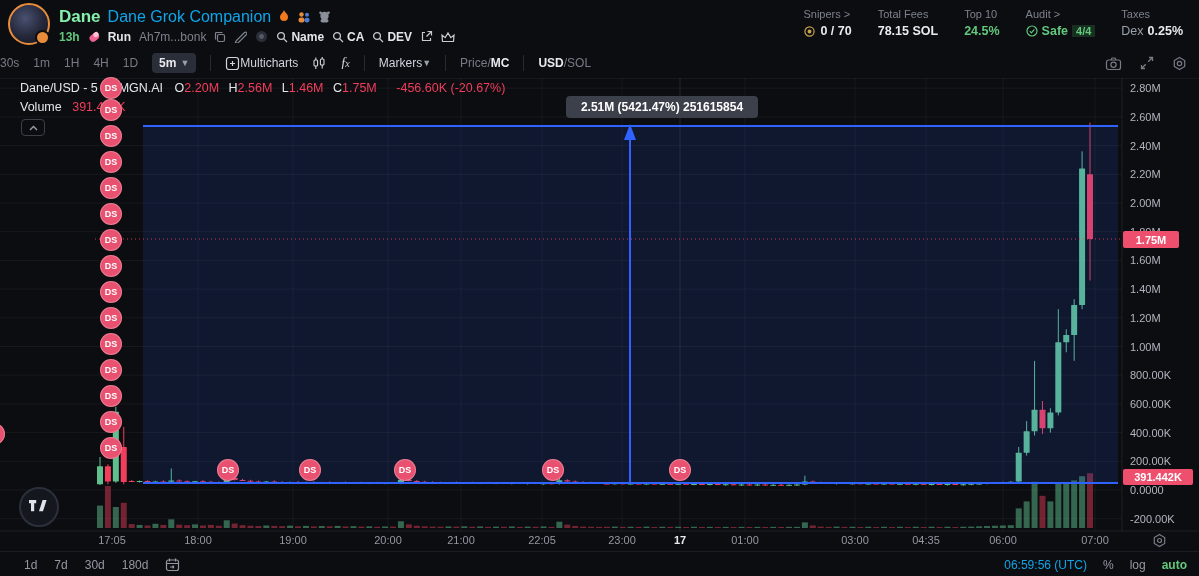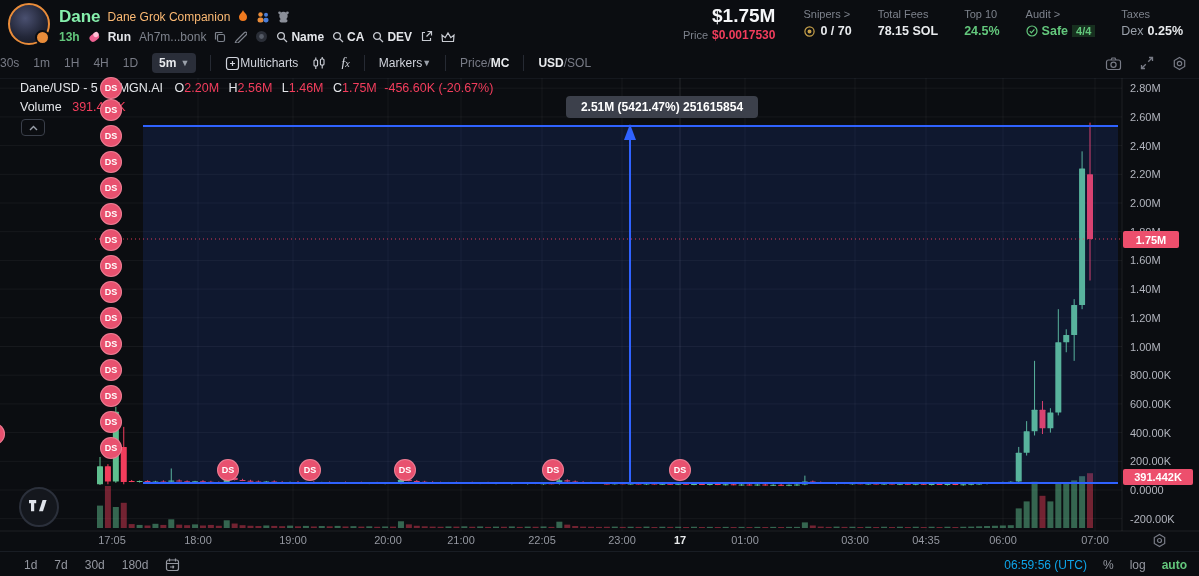--- a/index.html
+++ b/index.html
@@ -8,21 +8,21 @@
   svg{display:block}
   
   .header{position:absolute;top:0;left:0;width:1199px;height:48px;display:flex;justify-content:space-between}
   .h-left{display:flex;align-items:center;padding-left:8px;gap:9px}
   .avatar{width:38px;height:38px;border-radius:50%;border:2px solid #e98c3a;
           background:radial-gradient(circle at 40% 35%,#4a5070 0%,#232739 55%,#10121a 100%);position:relative}
   .av-dot{position:absolute;right:-2px;bottom:-2px;width:11px;height:11px;border-radius:50%;
           background:#e98c3a;border:2px solid #0b0d11}
   .h-row1{display:flex;align-items:center;gap:7px;margin-top:2px}
   .tname{font-size:17px;font-weight:bold;color:#86efac}
-  .tfull{font-size:12px;color:#fdba74}
+  .tfull{font-size:16px;color:#0ea5e9}
   .h-row2{display:flex;align-items:center;gap:8px;margin-top:3px;font-size:12px}
   .age{color:#63c77c;font-weight:bold}
   .run{color:#e4e6ea;font-weight:bold}
   .addr{color:#7d828c}
   .ic{display:inline-flex;align-items:center;line-height:0}
   .srch{display:inline-flex;align-items:center;gap:3px;color:#e4e6ea;font-weight:bold;cursor:pointer}
   .h-right{display:flex;align-items:flex-start;gap:26px;padding:6px 16px 0 0}
   .mcap{text-align:right;margin-right:2px}
   .mcap-v{font-size:19px;font-weight:bold;color:#f5f6f8;line-height:20px}
   .mcap-p{font-size:11px;color:#7d828c;margin-top:2px}
@@ -165,24 +165,20 @@
           </span>
         <span class="ic">
           <svg width="14" height="12" viewBox="0 0 14 12" fill="none" stroke="#c7cad1" stroke-width="1.2">
               <path d="M1.5 10.5 1 4l3.2 2.6L7 2l2.8 4.6L13 4l-.5 6.5z"></path>
             </svg>
           </span>
       </div>
     </div>
   </div>
   <div class="h-right">
-    <div class="mcap">
-      <div class="mcap-v">$1.75M</div>
-      <div class="mcap-p"><span>Price</span><b>$0.0017530</b></div>
-    </div>
     <div class="stat">
       <span class="st-l">Snipers &gt;</span>
       <span class="st-v">
           <svg width="13" height="13" viewBox="0 0 13 13" fill="none" stroke="#c9a24b" stroke-width="1.2">
             <circle cx="6.5" cy="6.5" r="4.6"></circle>
             <circle cx="6.5" cy="6.5" r="1.4" fill="#c9a24b"></circle>
           </svg>
           <span>0 / 70</span>
         </span>
     </div>
@@ -734,21 +730,21 @@
     </svg>
 </div>
 
 <div id="overlay">
   <div class="legend">
     <span>Dane/USD - 5 - GMGN.AI</span>
     <span style="margin-left:8px"><span>O</span><span class="red">2.20M</span></span>
     <span style="margin-left:6px"><span>H</span><span class="red">2.56M</span></span>
     <span style="margin-left:6px"><span>L</span><span class="red">1.46M</span></span>
     <span style="margin-left:6px"><span>C</span><span class="red">1.75M</span></span>
-    <span class="red" style="margin-left:4px">-456.60K (-20.67%)</span>
+    <span class="red" style="margin-left:16px">-456.60K (-20.67%)</span>
     <div class="lrow2"><span>Volume</span>
       <span class="red" style="margin-left:7px">391.442K</span></div>
   </div>
   <div class="collapse">
     <svg width="9" height="6" viewBox="0 0 9 6" fill="none" stroke="#9aa0aa" stroke-width="1.4">
         <path d="M1 5 4.5 1.5 8 5"></path>
       </svg>
   </div>
   <div class="mtooltip">2.51M (5421.47%) 251615854</div>
   <div class="pbadge" style="top:231px;width:56px;height:17px">1.75M</div>

